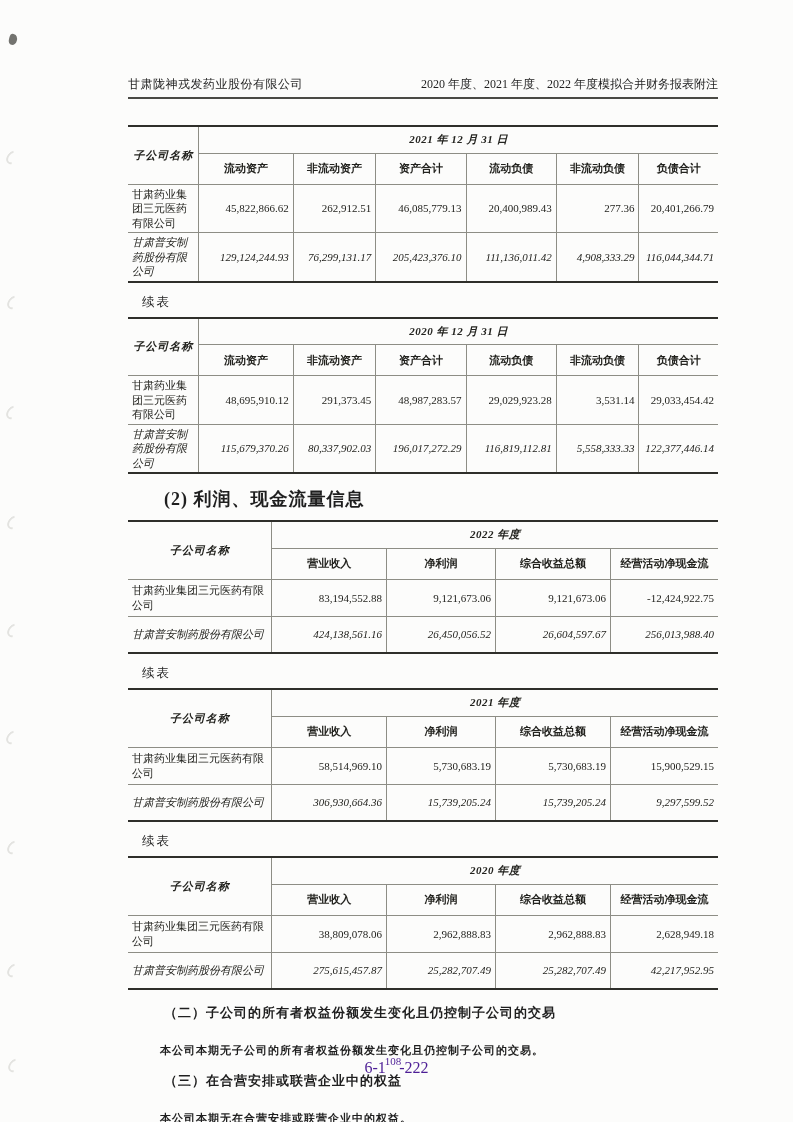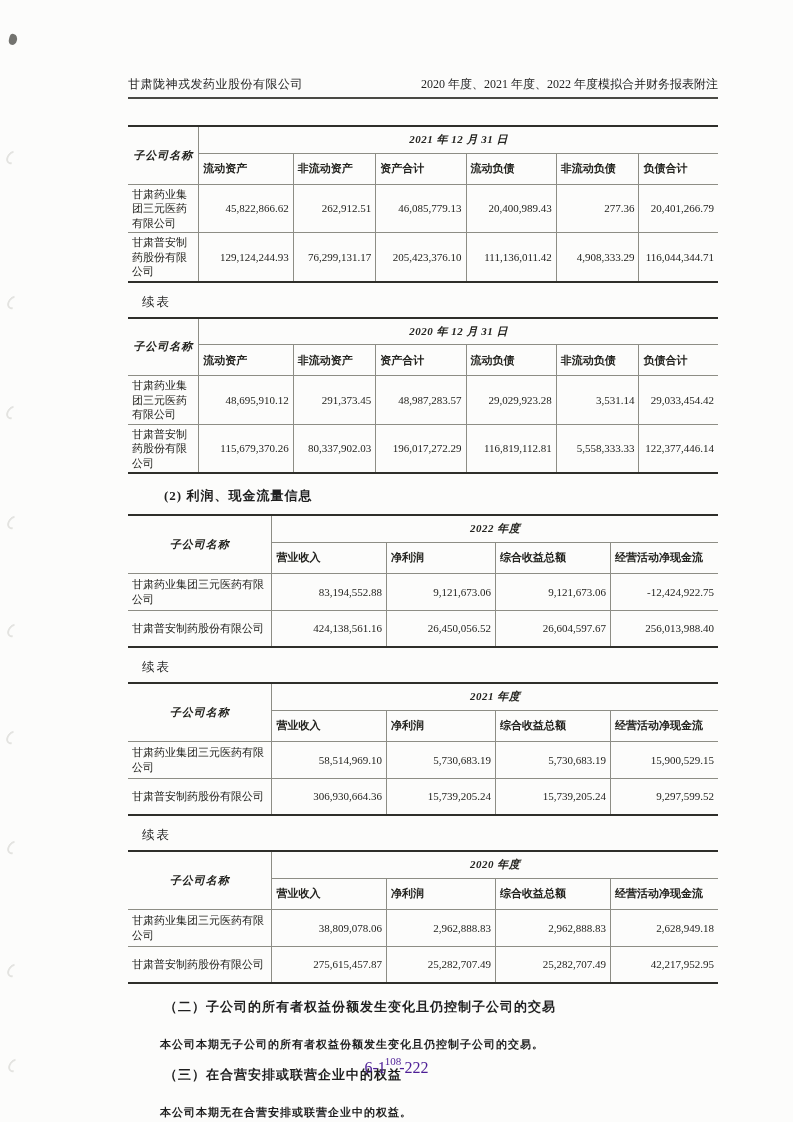--- a/index.html
+++ b/index.html
@@ -62,37 +62,37 @@
     color: #23231f;
   }
   table.tbl td {
     border: 1px solid #8d8d85;
     padding: 2px 4px;
     vertical-align: middle;
   }
   table.tbl tr td:first-child { border-left: none; }
   table.tbl tr td:last-child  { border-right: none; }
   table.tbl tr:first-child td { border-top: none; }
-  table.tbl tr:last-child td  { border-bottom: none; }
+  table.tbl tr:last-child td  { border-bottom: none; font-style: italic; }
   td.name-h {
     text-align: center;
     font-weight: bold;
     letter-spacing: 1px;
     font-style: italic;
   }
   td.period {
     text-align: center;
     height: 27px;
     border-bottom: 1px dashed #87877e !important;
     font-weight: bold;
     letter-spacing: 0.5px;
     font-style: italic;
   }
   tr.subhead td {
-    text-align: left;
+    text-align: center;
     height: 31px;
     font-weight: bold;
     border-bottom: 1px dashed #87877e;
   }
   td.name {
     text-align: left;
     line-height: 1.32;
     padding-left: 5px;
   }
   td.num {
@@ -103,21 +103,21 @@
   table.bal tr.datarow td { height: 46px; }
   table.prf tr.datarow td { height: 37px; }
   .tbl-wrap1 { margin-top: 26px; }
   .cont-label {
     margin: 11px 0 6px 14px;
     font-size: 12.5px;
     letter-spacing: 2px;
   }
   .sec2-heading {
     margin: 13px 0 9px 36px;
-    font-size: 13px;
+    font-size: 18px;
     font-weight: bold;
     letter-spacing: 1px;
   }
   
   .sections { margin-top: 10px; }
   .sec-heading {
     margin: 14px 0 0 36px;
     font-size: 13px;
     font-weight: bold;
     letter-spacing: 1px;

